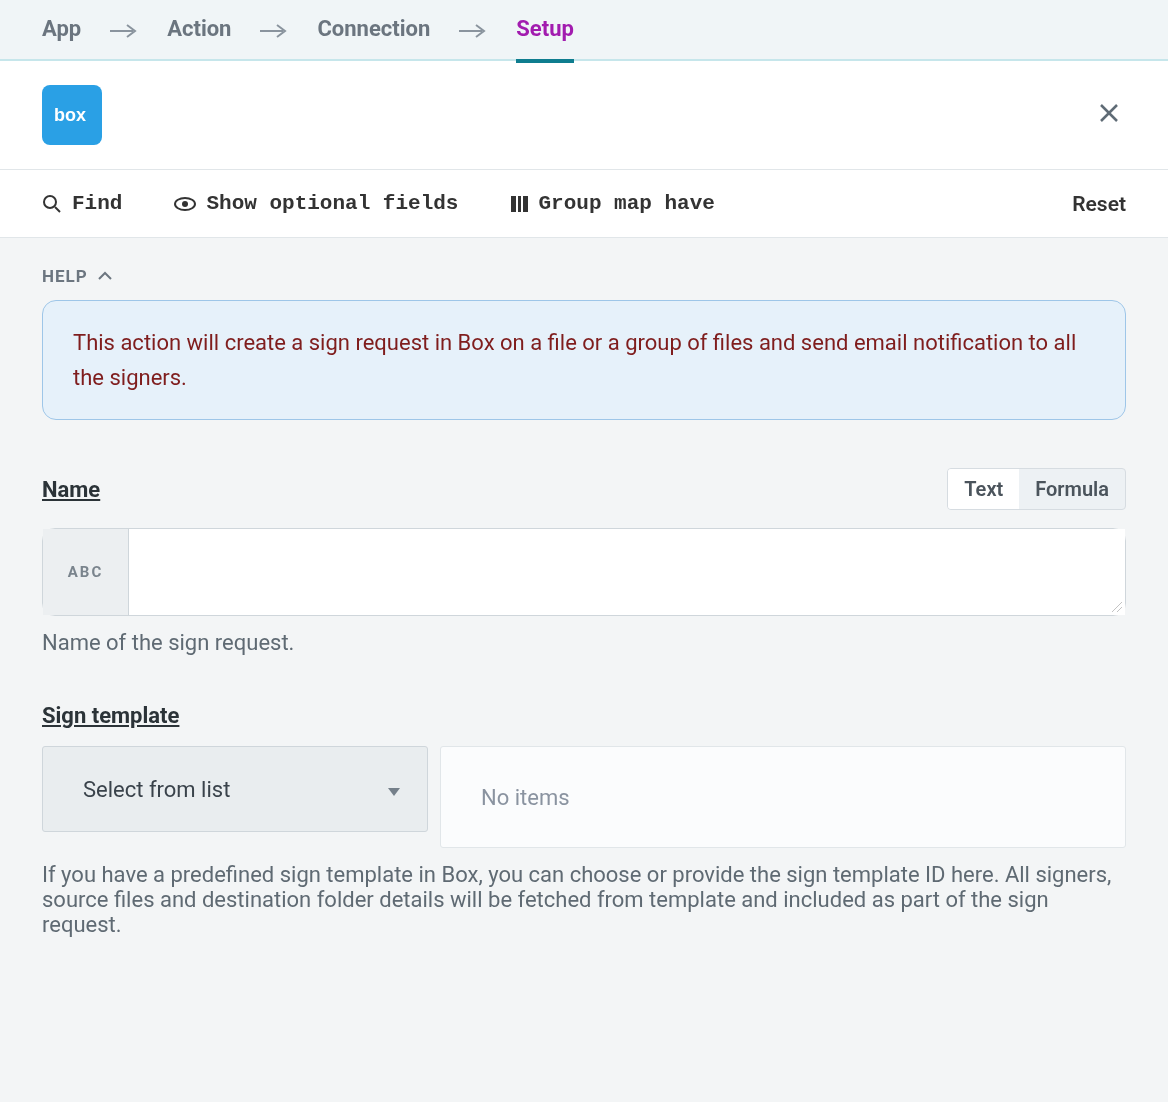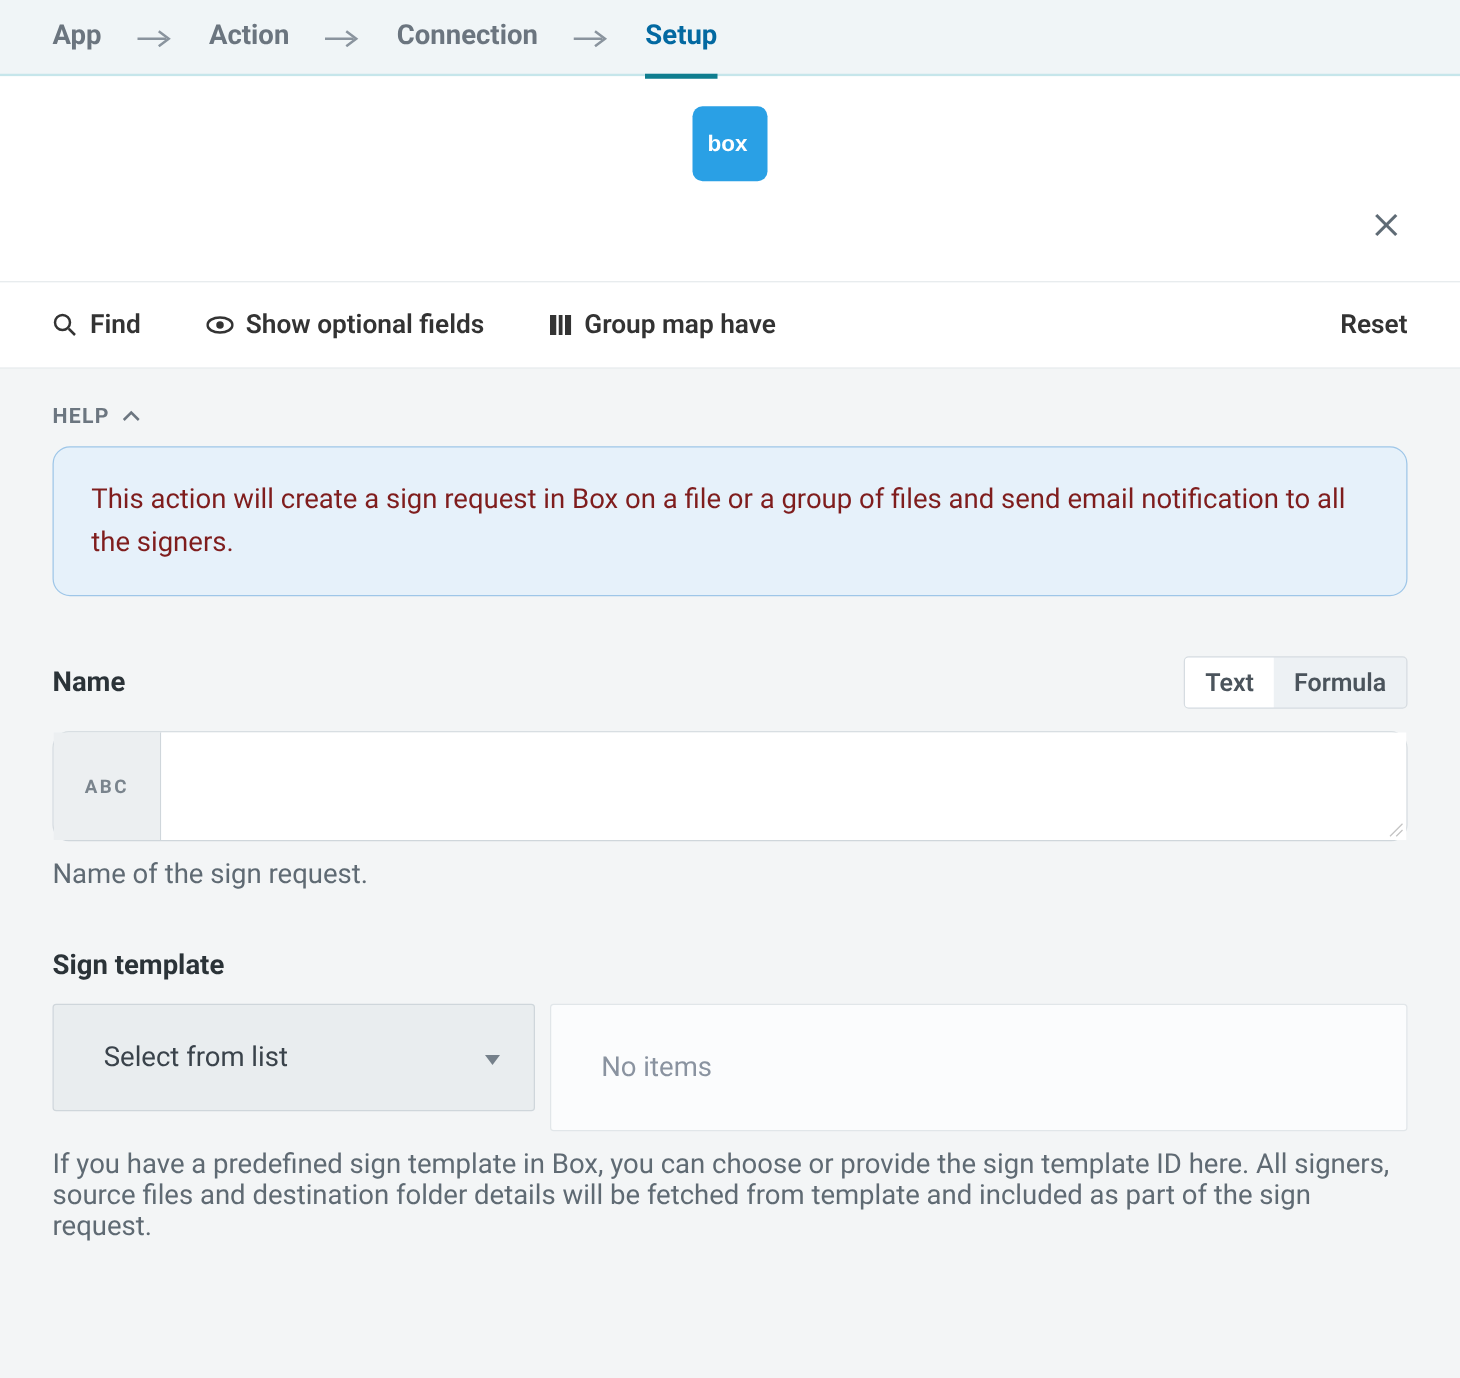--- a/index.html
+++ b/index.html
@@ -21,21 +21,21 @@
     border-bottom: 2px solid #c6e6eb;
   }
   .wizard-step {
     font-size: 22px;
     font-weight: 700;
     color: #6b757f;
     cursor: pointer;
     padding-bottom: 4px;
   }
   .wizard-step.active {
-    color: #0369a1;
+    color: #a21caf;
     position: relative;
   }
   .wizard-step.active::after {
     content: "";
     position: absolute;
     left: 0; right: 0;
     bottom: -18px;
     height: 4px;
     background: #0f7d8f;
   }
@@ -46,21 +46,20 @@
   }
 
   
   .titlebar {
     display: flex;
     align-items: center;
     background: #fff;
     padding: 24px 42px;
     border-bottom: 1px solid #e1e6e9;
     gap: 18px;
-    flex-direction: column;
   }
   .app-icon {
     width: 60px; height: 60px;
     background: #2aa0e5;
     border-radius: 8px;
     display: flex;
     align-items: center;
     justify-content: center;
     color: #fff;
     font-weight: 700;
@@ -88,20 +87,21 @@
     font-weight: 600;
     color: #333;
     border-bottom: 1px solid #e1e6e9;
   }
   .tool {
     display: inline-flex;
     align-items: center;
     gap: 10px;
     cursor: pointer;
     padding: 6px 18px 6px 0;
+    font-family: Liberation Mono, monospace;
   }
   .tool svg { flex-shrink: 0; }
   .reset {
     margin-left: auto;
     cursor: pointer;
     font-weight: 600;
   }
 
   
   .content {
@@ -134,20 +134,21 @@
   .field-block { margin-top: 48px; }
   .field-header {
     display: flex;
     align-items: center;
     margin-bottom: 18px;
   }
   .field-label {
     font-size: 22px;
     font-weight: 700;
     color: #2b3338;
+    text-decoration: underline;
   }
 
   .seg {
     margin-left: auto;
     display: inline-flex;
     border: 1px solid #d6dce1;
     border-radius: 4px;
     overflow: hidden;
     background: #edf1f4;
   }

